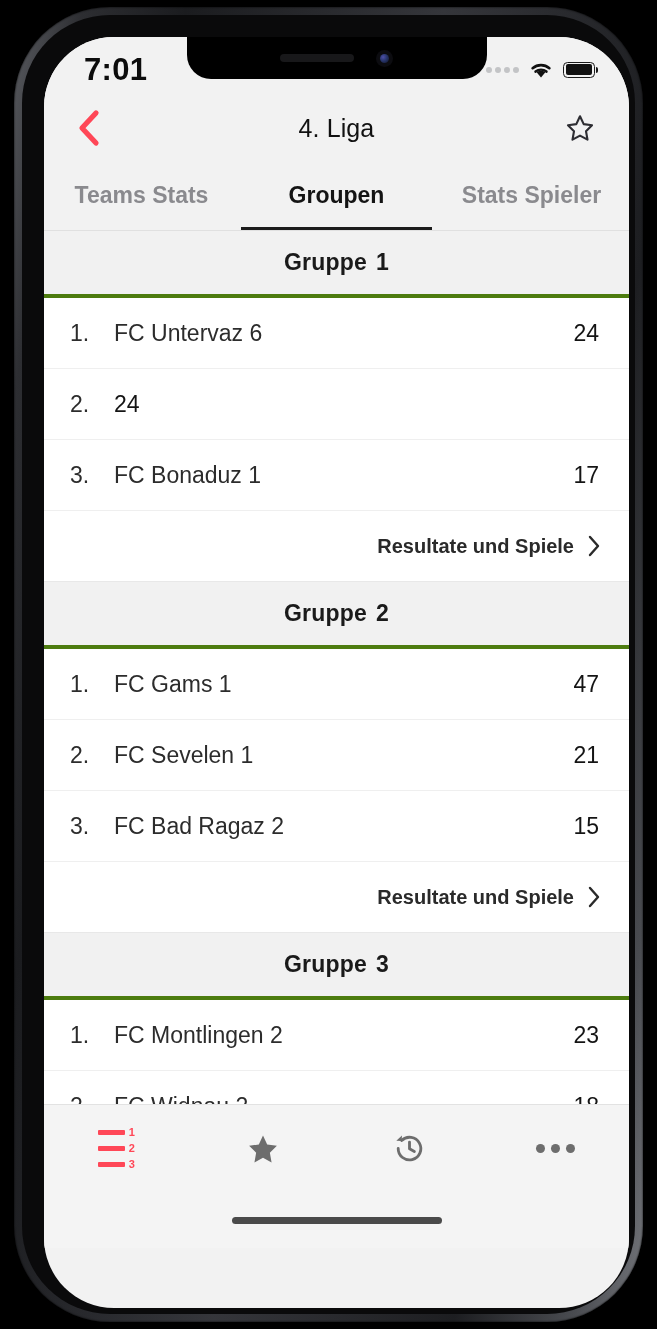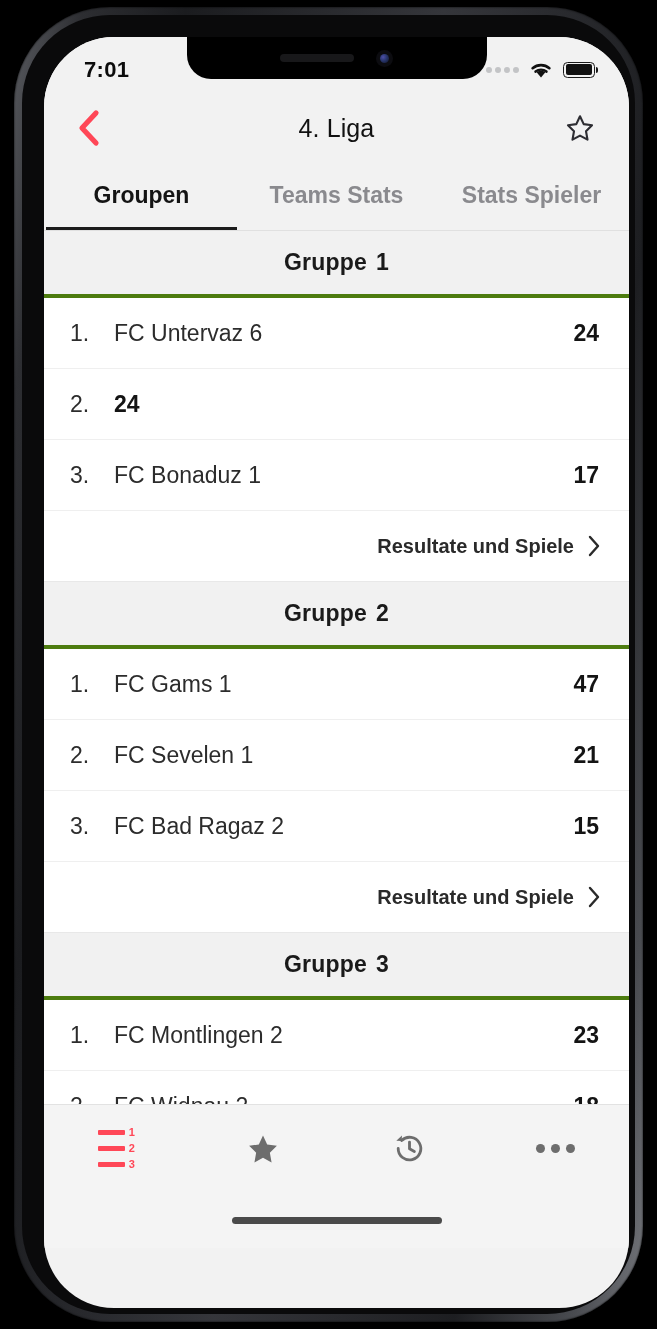--- a/index.html
+++ b/index.html
@@ -106,21 +106,21 @@
     position: relative;
     height: 55px;
     background: #f2f2f2;
     display: flex;
     align-items: center;
     justify-content: space-between;
     padding: 10px 34px 0 40px;
     z-index: 30;
   }
   .status-time {
-    font-size: 22px;
+    font-size: 31px;
     font-weight: 600;
     color: #0c0c0c;
     letter-spacing: 0.3px;
   }
   .status-right {
     display: flex;
     align-items: center;
     gap: 9px;
   }
   .signal-dots { display: flex; gap: 3px; align-items: center; }
@@ -243,21 +243,21 @@
     width: 44px;
     flex: none;
   }
   .team-name {
     font-size: 23px;
     color: #2c2c2c;
     flex: 1;
   }
   .team-points {
     font-size: 23px;
-    font-weight: 700;
+    font-weight: 400;
     color: #141414;
   }
 
   .results-row {
     height: 71px;
     background: #ffffff;
     display: flex;
     align-items: center;
     justify-content: flex-end;
     padding: 0 28px;
@@ -365,25 +365,25 @@
           </div>
           <div class="nav-title">4. Liga</div>
           <div class="nav-fav">
             <svg width="30" height="30" viewBox="0 0 24 24">
               <path d="M12 2.6 L14.95 8.9 L21.6 9.8 L16.8 14.6 L18 21.3 L12 18.1 L6 21.3 L7.2 14.6 L2.4 9.8 L9.05 8.9 Z" fill="none" stroke="#2e2e33" stroke-width="1.7" stroke-linejoin="round"></path>
             </svg>
           </div>
         </div>
 
         <div class="tabs">
+          <div class="tab">
+            <span>Teams Stats</span>
+          </div>
           <div class="tab active">
             <span>Groupen</span>
-          </div>
-          <div class="tab">
-            <span>Teams Stats</span>
           </div>
           <div class="tab">
             <span>Stats Spieler</span>
           </div>
         </div>
 
         <div class="content">
 
           <div class="group-header">
             <span>Gruppe</span>

